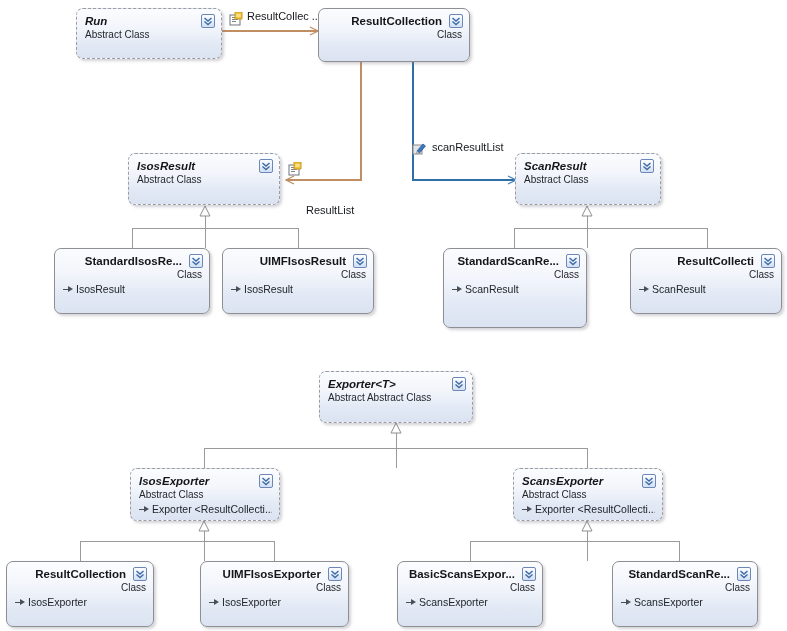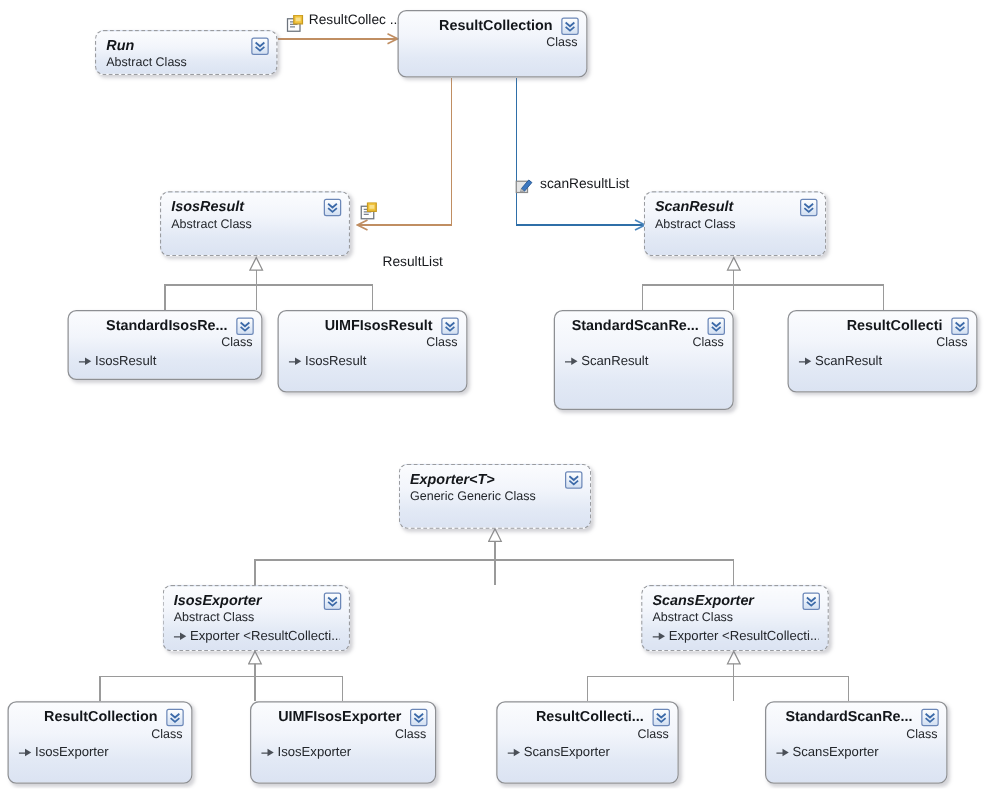--- a/index.html
+++ b/index.html
@@ -195,21 +195,21 @@
 
   <div class="icon-field" style="left:412px; top:141px;">
     <svg width="15" height="14" viewBox="0 0 15 14">
       <rect x="1" y="4" width="9" height="9" fill="#e6e6e6" stroke="#8a8a8a" stroke-width="1"></rect>
       <path d="M 5 10 L 11 3 L 13.5 5 L 7.5 12 Z" fill="#3c78c0" stroke="#2b5a96" stroke-width="0.8"></path>
       <path d="M 5 10 L 4.4 12.6 L 7 11.8 Z" fill="#cfd4da" stroke="#8a8a8a" stroke-width="0.6"></path>
     </svg>
   </div>
   <div class="conn-label" style="left:430px; top:141px;">scanResultList</div>
 
-  <div class="node abstract" style="left:76px; top:24px; width:146px; height:36px;">
+  <div class="node abstract" style="left:76px; top:8px; width:146px; height:51px;">
     <div class="title">Run</div>
     <div class="stereo">Abstract Class</div>
     <div class="expander">
       <svg width="12" height="12" viewBox="0 0 12 12">
         <path d="M 2.5 3 L 6 6 L 9.5 3" fill="none" stroke="#3c6aa8" stroke-width="1.4"></path>
         <path d="M 2.5 6.5 L 6 9.5 L 9.5 6.5" fill="none" stroke="#3c6aa8" stroke-width="1.4"></path>
       </svg>
     </div>
   </div>
 
@@ -239,21 +239,21 @@
     <div class="title">ScanResult</div>
     <div class="stereo">Abstract Class</div>
     <div class="expander">
       <svg width="12" height="12" viewBox="0 0 12 12">
         <path d="M 2.5 3 L 6 6 L 9.5 3" fill="none" stroke="#3c6aa8" stroke-width="1.4"></path>
         <path d="M 2.5 6.5 L 6 9.5 L 9.5 6.5" fill="none" stroke="#3c6aa8" stroke-width="1.4"></path>
       </svg>
     </div>
   </div>
 
-  <div class="node concrete" style="left:54px; top:248px; width:156px; height:56px;">
+  <div class="node concrete" style="left:54px; top:248px; width:156px; height:66px;">
     <div class="title">StandardIsosRe...</div>
     <div class="stereo">Class</div>
     <div class="base">
       <span class="arrowglyph"></span>
       <span>IsosResult</span>
     </div>
     <div class="expander">
       <svg width="12" height="12" viewBox="0 0 12 12">
         <path d="M 2.5 3 L 6 6 L 9.5 3" fill="none" stroke="#3c6aa8" stroke-width="1.4"></path>
         <path d="M 2.5 6.5 L 6 9.5 L 9.5 6.5" fill="none" stroke="#3c6aa8" stroke-width="1.4"></path>
@@ -301,21 +301,21 @@
     <div class="expander">
       <svg width="12" height="12" viewBox="0 0 12 12">
         <path d="M 2.5 3 L 6 6 L 9.5 3" fill="none" stroke="#3c6aa8" stroke-width="1.4"></path>
         <path d="M 2.5 6.5 L 6 9.5 L 9.5 6.5" fill="none" stroke="#3c6aa8" stroke-width="1.4"></path>
       </svg>
     </div>
   </div>
 
   <div class="node abstract" style="left:319px; top:371px; width:154px; height:52px;">
     <div class="title">Exporter&lt;T&gt;</div>
-    <div class="stereo">Generic Generic Class</div>
+    <div class="stereo">Abstract Abstract Class</div>
     <div class="expander">
       <svg width="12" height="12" viewBox="0 0 12 12">
         <path d="M 2.5 3 L 6 6 L 9.5 3" fill="none" stroke="#3c6aa8" stroke-width="1.4"></path>
         <path d="M 2.5 6.5 L 6 9.5 L 9.5 6.5" fill="none" stroke="#3c6aa8" stroke-width="1.4"></path>
       </svg>
     </div>
   </div>
 
   <div class="node abstract" style="left:130px; top:468px; width:150px; height:53px;">
     <div class="title">IsosExporter</div>
@@ -371,21 +371,21 @@
     </div>
     <div class="expander">
       <svg width="12" height="12" viewBox="0 0 12 12">
         <path d="M 2.5 3 L 6 6 L 9.5 3" fill="none" stroke="#3c6aa8" stroke-width="1.4"></path>
         <path d="M 2.5 6.5 L 6 9.5 L 9.5 6.5" fill="none" stroke="#3c6aa8" stroke-width="1.4"></path>
       </svg>
     </div>
   </div>
 
   <div class="node concrete" style="left:397px; top:561px; width:146px; height:66px;">
-    <div class="title">ResultCollecti...</div>
+    <div class="title">BasicScansExpor...</div>
     <div class="stereo">Class</div>
     <div class="base">
       <span class="arrowglyph"></span>
       <span>ScansExporter</span>
     </div>
     <div class="expander">
       <svg width="12" height="12" viewBox="0 0 12 12">
         <path d="M 2.5 3 L 6 6 L 9.5 3" fill="none" stroke="#3c6aa8" stroke-width="1.4"></path>
         <path d="M 2.5 6.5 L 6 9.5 L 9.5 6.5" fill="none" stroke="#3c6aa8" stroke-width="1.4"></path>
       </svg>

